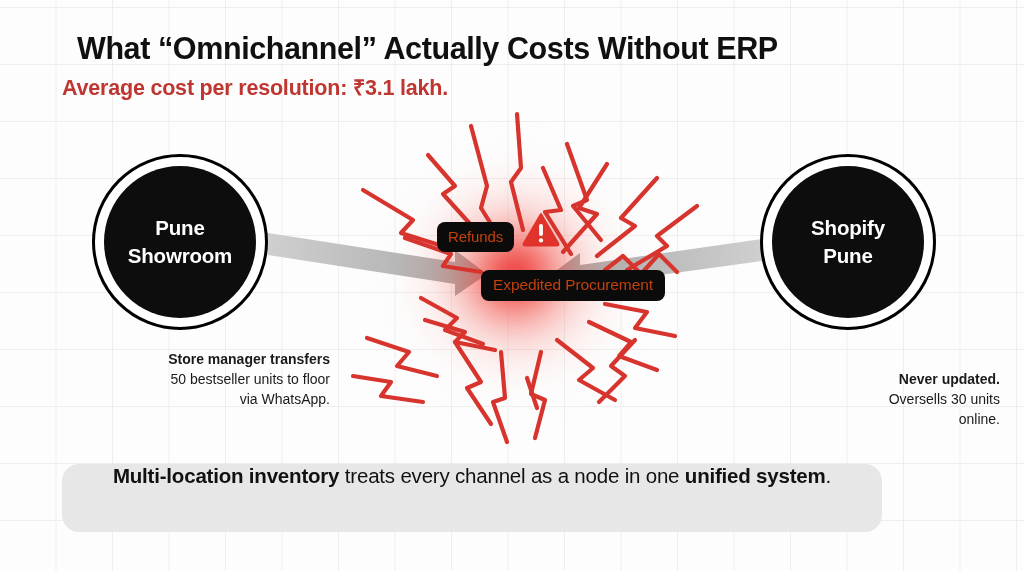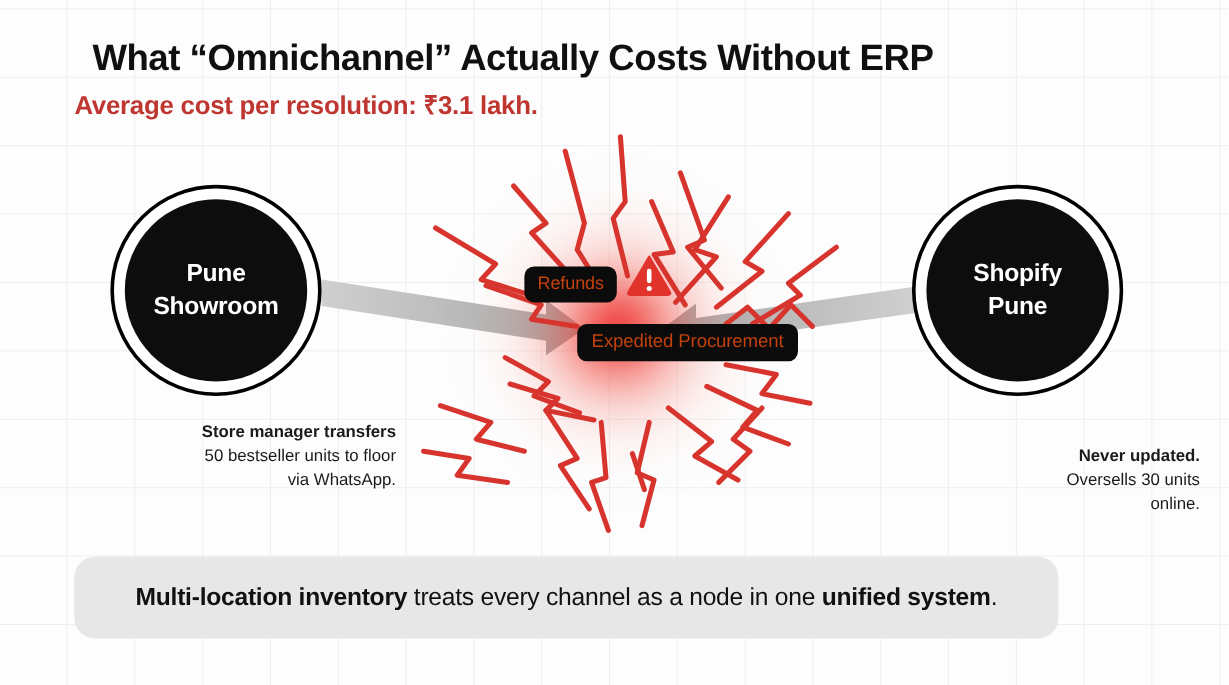--- a/index.html
+++ b/index.html
@@ -163,21 +163,20 @@
   
   #banner {
     position: absolute;
     left: 62px;
     top: 464px;
     width: 820px;
     height: 68px;
     background: #e7e7e7;
     border-radius: 17px;
     display: flex;
-    align-items: center;
     justify-content: center;
     box-sizing: border-box;
   }
   #banner-text {
     font-size: 20.5px;
     color: #111111;
     letter-spacing: -0.2px;
     white-space: nowrap;
   }
   #banner-text .hl { font-weight: bold; }

